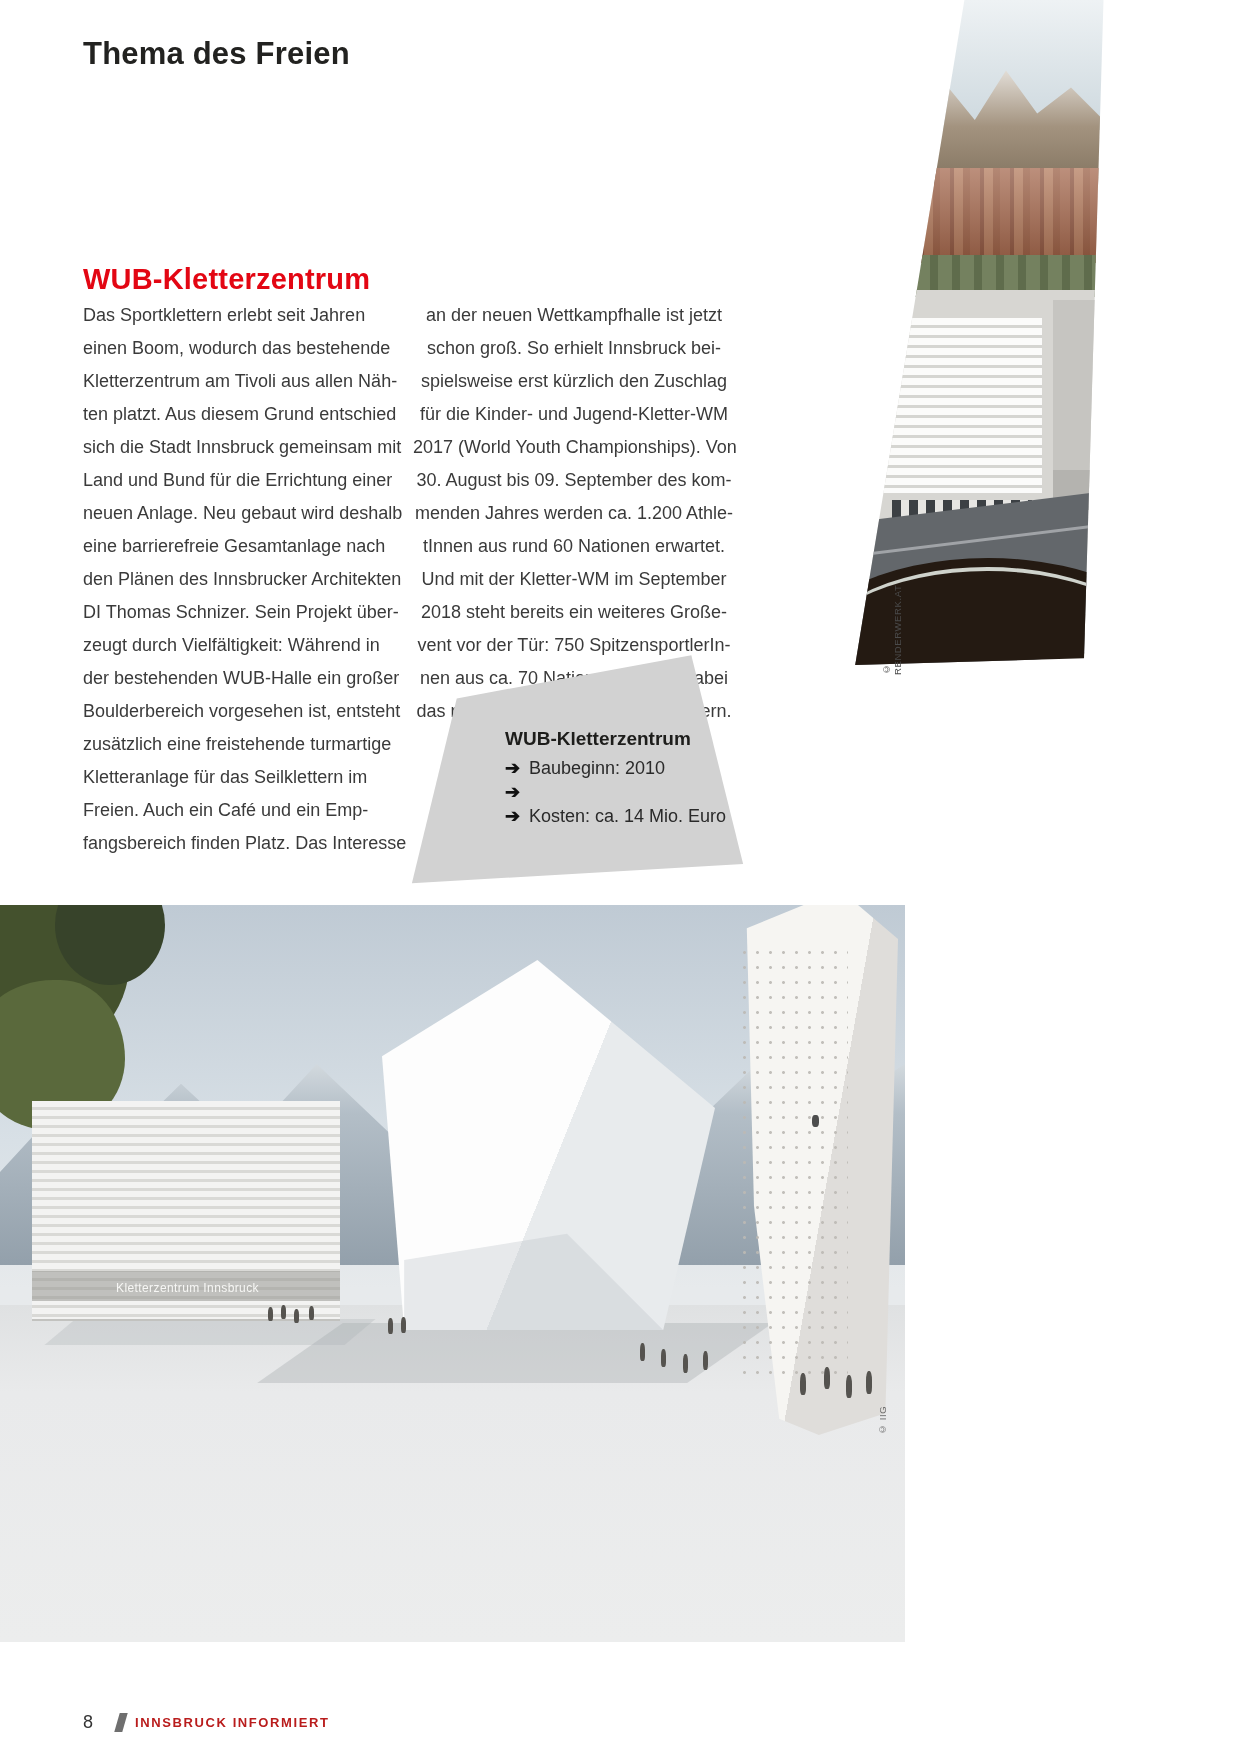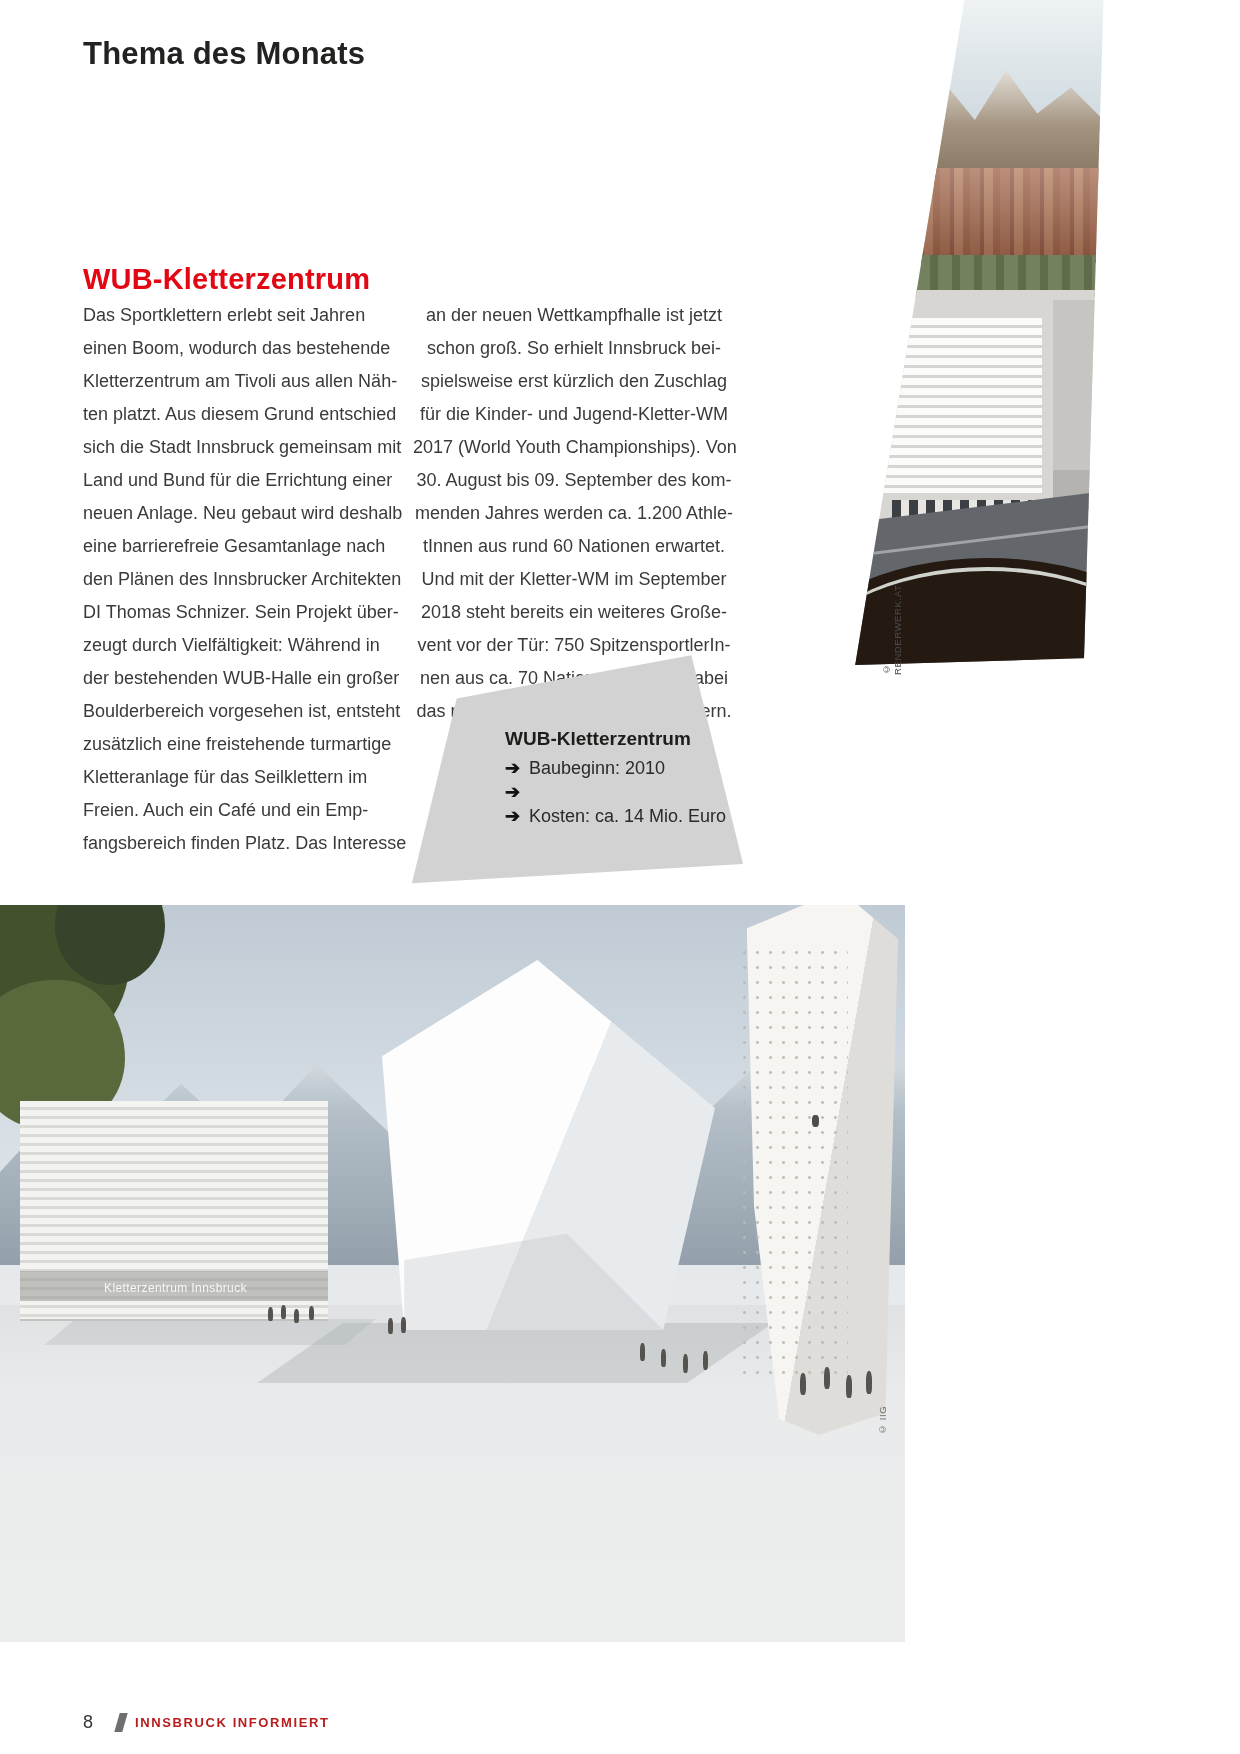--- a/index.html
+++ b/index.html
@@ -56,21 +56,21 @@
   
   .render { left:0; top:905px; width:905px; height:737px; overflow:hidden;
     background:linear-gradient(180deg,#bfcad4 0%,#d8e0e6 32%,#e7eaec 52%,#e9eaeb 100%); }
   .r-mountains { left:0; right:0; top:115px; height:245px;
     clip-path:polygon(0 62%,6% 38%,12% 55%,20% 26%,27% 50%,35% 18%,43% 46%,52% 14%,60% 42%,70% 10%,78% 38%,87% 6%,94% 32%,100% 18%,100% 100%,0 100%);
     background:linear-gradient(180deg,#eef1f2 0%,#b3bec7 38%,#93a0ab 100%); }
   .r-ground { left:0; right:0; top:400px; bottom:0; background:linear-gradient(180deg,#dfe1e2 0%,#e9eaeb 26%,#eceded 100%); }
   .r-tree1 { left:-45px; top:-30px; width:175px; height:185px; background:#44512d; border-radius:42% 58% 55% 45%/50% 45% 55% 50%; }
   .r-tree2 { left:-25px; top:75px; width:150px; height:150px; background:#5a693c; border-radius:55% 45% 48% 52%/45% 55% 50% 50%; }
   .r-tree3 { left:55px; top:-40px; width:110px; height:120px; background:#37432a; border-radius:50%; }
-  .r-leftbldg { left:20px; top:196px; width:308px; height:218px;
+  .r-leftbldg { left:32px; top:196px; width:308px; height:218px;
     background:repeating-linear-gradient(180deg,#f3f3f2 0 6px,#d9d9d6 6px 9px); box-shadow:0 2px 0 #c2c2bf; }
   .r-leftbldg-band { left:0; right:0; bottom:18px; height:30px; background:rgba(150,150,146,.55); }
   .r-leftbldg-label { left:84px; bottom:24px; font-size:12px; color:#f7f7f5; letter-spacing:.4px; }
   .r-midbldg { left:345px; top:55px; width:370px; height:370px;
     clip-path:polygon(10% 26%,52% 0%,100% 40%,86% 100%,16% 100%);
     background:linear-gradient(112deg,#fdfdfd 0 56%,#e8ebed 56% 100%); }
   .r-midbldg-shade { left:345px; top:250px; width:370px; height:175px;
     clip-path:polygon(16% 60%,60% 45%,86% 100%,16% 100%); background:rgba(190,196,200,.35); }
   .r-tower { left:718px; top:-15px; width:180px; height:545px;
     clip-path:polygon(16% 7%,68% 0%,100% 9%,93% 96%,56% 100%,34% 97%,20% 58%);
@@ -84,21 +84,21 @@
 
   
   .footer { left:83px; top:1712px; display:flex; align-items:center; gap:10px; }
   .footer-pagenum { font-size:18px; color:#333; }
   .footer-slash { width:8px; height:19px; background:#6f6f6f; transform:skewX(-16deg); margin-left:14px; }
   .footer-mag { font-size:13px; font-weight:bold; letter-spacing:1.6px; color:#b91c1c; }
 </style>
 </head>
 <body>
 
-<div class="abs page-header-title">Thema des Monats</div>
+<div class="abs page-header-title">Thema des Freien</div>
 
 <div class="abs top-photo">
   <div class="abs tp-sky"></div>
   <div class="abs tp-mountain"></div>
   <div class="abs tp-city"></div>
   <div class="abs tp-green"></div>
   <div class="abs tp-bldg">
     <div class="abs tp-bldg-white"></div>
     <div class="abs tp-bldg-right"></div>
     <div class="abs tp-windows"></div>

